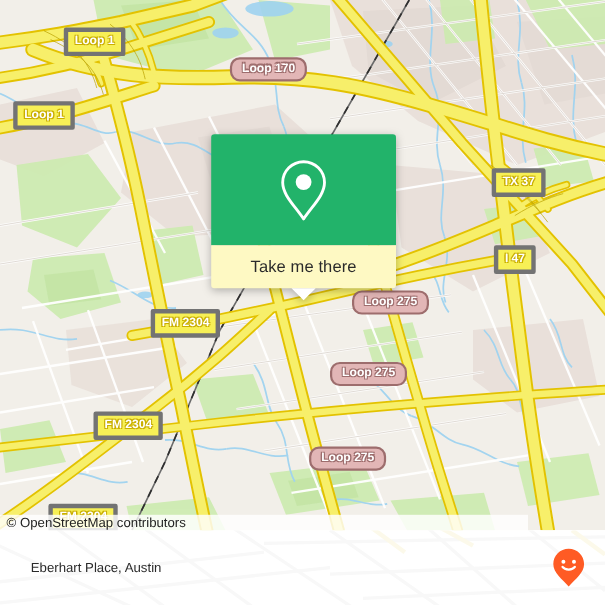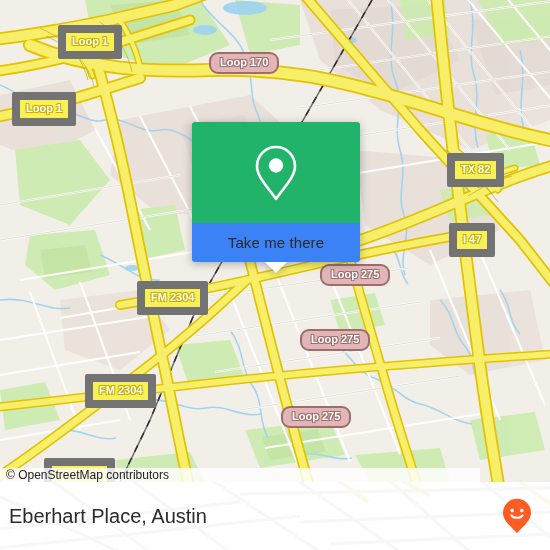--- a/index.html
+++ b/index.html
@@ -41,21 +41,21 @@
     font-weight: bold;
     white-space: nowrap;
     line-height: 1;
     display: flex;
     align-items: center;
     justify-content: center;
     pointer-events: auto;
   }
   .shield.yellow {
     background: #f7f056;
-    border: 8px solid #737373;
+    border: 4px solid #737373;
     color: #ffffff;
     font-size: 11px;
     border-radius: 2px;
     padding: 3px 6px 4px 6px;
     text-shadow:
       -1px -1px 0 #c9ae00, 1px -1px 0 #c9ae00,
       -1px  1px 0 #c9ae00, 1px  1px 0 #c9ae00;
   }
   .shield.mauve {
     background: #e2b6b6;
@@ -80,21 +80,21 @@
   #callout-top {
     height: 101px;
     background: #22b36a;
     border-radius: 3px 3px 0 0;
     display: flex;
     align-items: center;
     justify-content: center;
   }
   #callout-bottom {
     height: 39px;
-    background: #3b82f6;
+    background: #fef9c3;
     border-radius: 0 0 3px 3px;
     display: flex;
     align-items: center;
     justify-content: center;
     position: relative;
   }
   #callout-label {
     font-size: 15px;
     color: #2b2b2b;
     letter-spacing: .1px;
@@ -138,24 +138,24 @@
     overflow: hidden;
   }
   #footer-ghost {
     position: absolute;
     left: 0; top: 0;
     width: 550px; height: 68px;
     opacity: .30;
   }
   #footer-title {
     position: absolute;
-    left: 9px;
+    left: 28px;
     top: 50%;
     transform: translateY(-50%);
-    font-size: 20px;
+    font-size: 12px;
     color: #2a2a2a;
     white-space: nowrap;
   }
   #brand {
     position: absolute;
     right: 18px;
     top: 50%;
     transform: translateY(-50%);
     display: flex;
     align-items: center;
@@ -393,21 +393,21 @@
           <path d="M452,158 C472,172 486,186 498,202"></path>
           <path d="M468,196 C484,186 498,180 512,176"></path>
         </g>
       </g>
     </svg>
 
     <div id="shield-layer">
         <div class="shield yellow" style="left: 58px; top: 25px;">Loop 1</div>
         <div class="shield mauve" style="left: 209px; top: 52px;">Loop 170</div>
         <div class="shield yellow" style="left: 12px; top: 92px;">Loop 1</div>
-        <div class="shield yellow" style="left: 447px; top: 153px;">TX 82</div>
+        <div class="shield yellow" style="left: 447px; top: 153px;">TX 37</div>
         <div class="shield yellow" style="left: 449px; top: 223px;">I 47</div>
         <div class="shield mauve" style="left: 320px; top: 264px;">Loop 275</div>
         <div class="shield yellow" style="left: 137px; top: 281px;">FM 2304</div>
         <div class="shield mauve" style="left: 300px; top: 329px;">Loop 275</div>
         <div class="shield yellow" style="left: 85px; top: 374px;">FM 2304</div>
         <div class="shield mauve" style="left: 281px; top: 406px;">Loop 275</div>
         <div class="shield yellow" style="left: 44px; top: 458px;">FM 2304</div>
       </div>
 
     <div id="callout">

